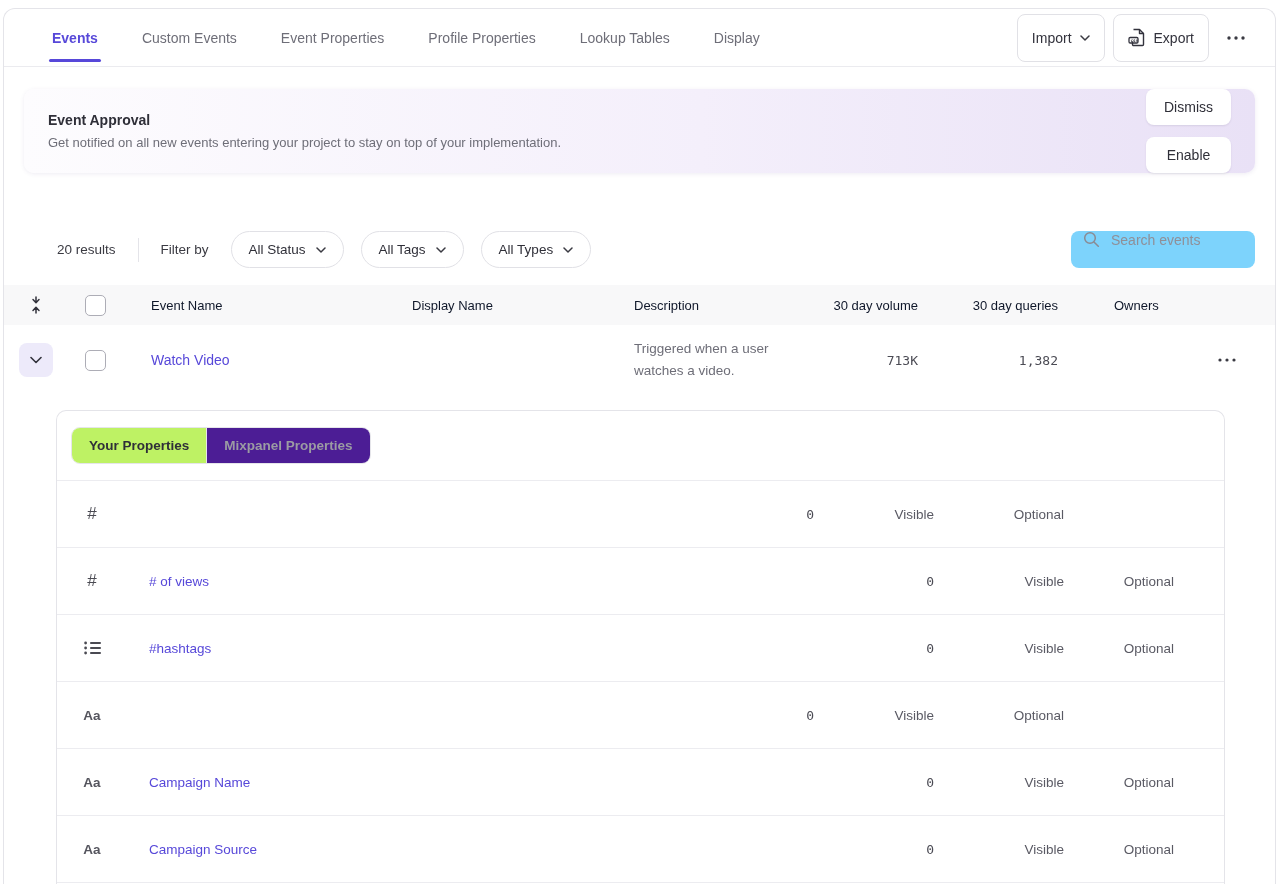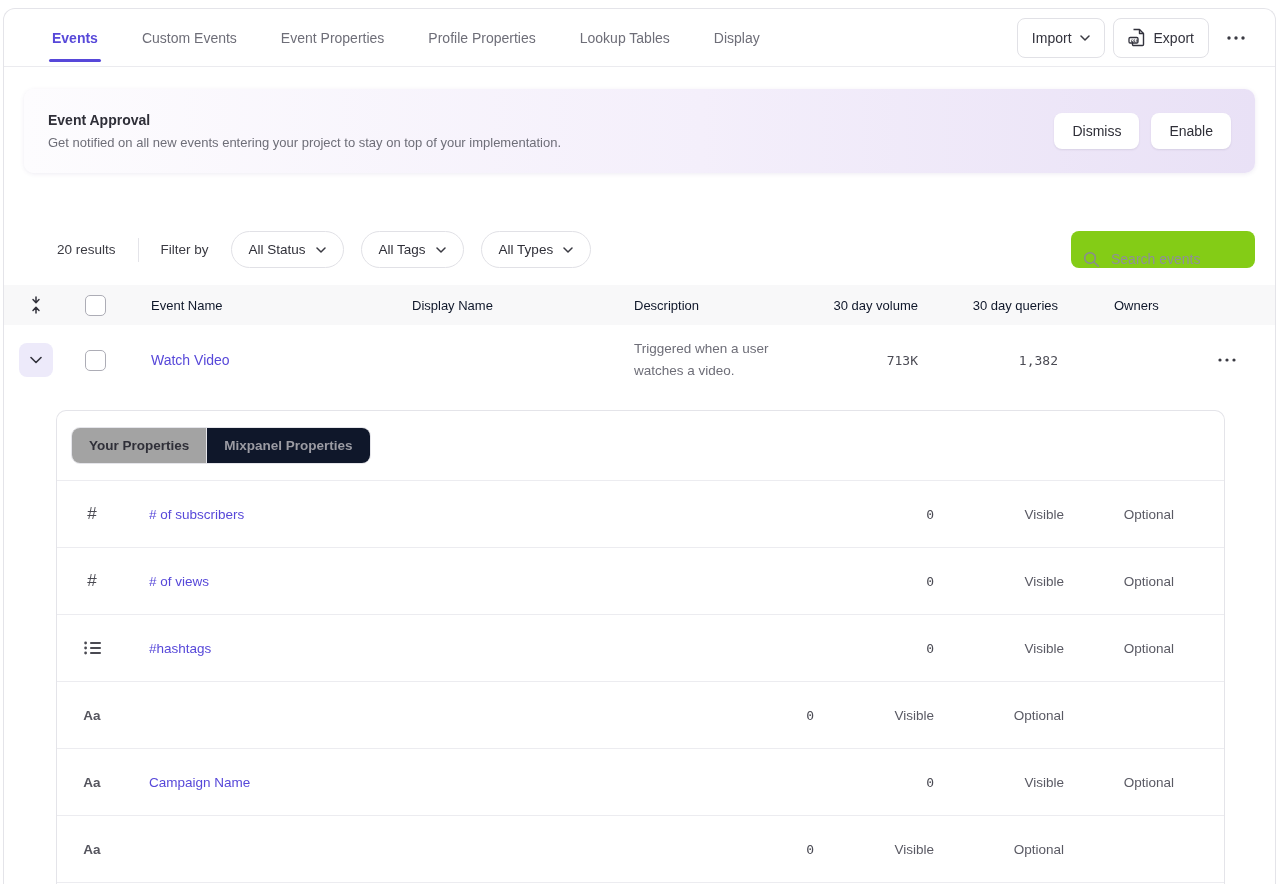--- a/index.html
+++ b/index.html
@@ -21,47 +21,47 @@
     background:#fff;border:1px solid var(--border);border-bottom:none;
     border-radius:12px 12px 0 0;
   }
   
   .topnav{display:flex;align-items:center;height:58px;padding:0 20px 0 48px;border-bottom:1px solid #ebebef;}
   .nav-tabs{display:flex;gap:44px;align-items:center;}
   .nav-tab{position:relative;color:var(--text-gray);font-size:14px;font-weight:500;cursor:pointer;white-space:nowrap;text-align:center;}
   .nav-tab.active{color:var(--accent);font-weight:700;}
   .nav-tab.active::after{content:"";position:absolute;left:-3px;right:-3px;bottom:-16px;height:3px;border-radius:3px;background:var(--accent);}
   .nav-right{margin-left:auto;display:flex;align-items:center;gap:8px;}
-  .btn{display:inline-flex;align-items:center;gap:8px;height:40px;padding:0 14px;background:#fff;
+  .btn{display:inline-flex;align-items:center;gap:8px;height:48px;padding:0 14px;background:#fff;
        border:1px solid #e1e1e6;border-radius:8px;font-size:14px;font-weight:500;color:var(--text-dark);cursor:pointer;}
   .btn-plain{border:none;padding:0 10px;}
   .chev{display:inline-block;}
   
   .banner{
     margin:22px 20px 0;height:84px;border-radius:10px;padding:0 24px;
     display:flex;align-items:center;justify-content:space-between;
     background:linear-gradient(90deg,#fdfcfe 0%,#f4effb 55%,#e9e1f6 100%);
     box-shadow:0 1px 4px rgba(90,70,140,0.10);
   }
   .banner-title{font-size:14px;font-weight:700;color:#2f2f38;}
   .banner-desc{font-size:13px;color:var(--text-gray);margin-top:7px;}
-  .banner-actions{display:flex;gap:12px;}
+  .banner-actions{display:flex;gap:12px;flex-direction:column;}
   .banner-btn{height:36px;padding:0 18px;background:#fff;border:none;border-radius:8px;
     font-family:"Liberation Sans",sans-serif;font-size:14px;font-weight:500;color:#2f2f38;
     box-shadow:0 1px 2px rgba(40,30,70,0.10);cursor:pointer;}
   
   .filter-row{margin:58px 20px 0 53px;display:flex;align-items:center;height:37px;}
   .results-count{font-size:13.5px;font-weight:500;color:#3a3a42;}
   .v-divider{width:1px;height:24px;background:#e4e4e9;margin:0 22px;}
   .filter-by{font-size:13.5px;font-weight:500;color:#3a3a42;margin-right:22px;}
   .pills{display:flex;gap:17px;}
   .pill{display:inline-flex;align-items:center;gap:10px;height:37px;padding:0 17px;
     border:1px solid #e1e1e6;border-radius:19px;font-size:13.5px;font-weight:500;color:#2f2f38;background:#fff;cursor:pointer;}
-  .search-box{margin-left:auto;margin-right:0;width:184px;height:37px;background:#84cc16;border-radius:8px;
-    display:flex;align-items:flex-end;padding:0 12px;gap:9px;}
+  .search-box{margin-left:auto;margin-right:0;width:184px;height:37px;background:#7dd3fc;border-radius:8px;
+    display:flex;align-items:flex-start;padding:0 12px;gap:9px;}
   .search-box input{border:none;outline:none;background:transparent;font-family:"Liberation Sans",sans-serif;
     font-size:14px;color:#3a3a42;width:100%;}
   .search-box input::placeholder{color:var(--text-muted);}
   
   .event-grid{display:grid;grid-template-columns:63px 57px 280px 222px 192px 100px 140px 1fr 96px;align-items:center;}
   .table-header{margin-top:17px;height:40px;background:var(--header-bg);font-size:13px;color:#0f172a;}
   .th{white-space:nowrap;}
   .col-name{padding-left:27px;}
   .col-display{padding-left:8px;}
   .col-desc{padding-left:8px;}
@@ -76,23 +76,23 @@
   .link{color:var(--accent);cursor:pointer;}
   .event-name{font-size:14px;}
   .desc-text{color:var(--text-gray);line-height:1.6;padding-right:34px;}
   .mono{font-family:"DejaVu Sans Mono",monospace;font-size:13px;color:#4b4b54;}
   .dots{color:#3a3a42;display:flex;justify-content:center;cursor:pointer;}
   
   .panel{margin:15px 50px 0 52px;border:1px solid var(--border);border-bottom:none;
     border-radius:10px 10px 0 0;height:520px;background:#fff;}
   .panel-tabs-row{padding:16px 14px 16px;border-bottom:1px solid #ececf0;}
   .segmented{display:inline-flex;border:1px solid #e5e5ea;border-radius:9px;overflow:hidden;}
-  .segment{padding:10px 17px;font-size:13.5px;font-weight:600;color:#9b9ba3;background:#0f172a;cursor:pointer;white-space:nowrap;}
+  .segment{padding:10px 17px;font-size:13.5px;font-weight:600;color:#9b9ba3;background:#4c1d95;cursor:pointer;white-space:nowrap;}
   .segment + .segment{border-left:1px solid #e5e5ea;}
-  .segment.active{background:#a3a3a3;color:#2f2f38;}
+  .segment.active{background:#bef264;color:#2f2f38;}
   .prop-row{display:grid;grid-template-columns:70px 1fr 120px 130px 110px;align-items:center;
     height:67px;padding-right:50px;border-bottom:1px solid #ececf0;}
   .pr-icon{display:flex;justify-content:center;align-items:center;color:#4a4a52;}
   .ic-number{font-size:17px;color:#4a4a52;display:none;}
   .ic-text{font-size:13.5px;font-weight:600;color:#55555e;display:none;}
   .ic-list{display:none;}
   .type-number .ic-number{display:inline;}
   .type-text .ic-text{display:inline;}
   .type-list .ic-list{display:inline;}
   .pr-name{padding-left:22px;font-size:13.5px;}
@@ -255,21 +255,20 @@
           <div class="segment active">Your Properties</div>
           <div class="segment">Mixpanel Properties</div>
         </div>
     </div>
     <div>
         <div class="prop-row type-number">
     <span class="pr-icon">
       <span class="ic-number">#</span>
 
     </span>
-    <span class="pr-name link"># of subscribers</span>
     <span class="pr-vol mono">0</span>
     <span class="pr-vis">Visible</span>
     <span class="pr-req">Optional</span>
   </div>
         <div class="prop-row type-number">
     <span class="pr-icon">
       <span class="ic-number">#</span>
 
     </span>
     <span class="pr-name link"># of views</span>
@@ -314,20 +313,21 @@
     <span class="pr-vol mono">0</span>
     <span class="pr-vis">Visible</span>
     <span class="pr-req">Optional</span>
   </div>
         <div class="prop-row type-text">
     <span class="pr-icon">
 
       <span class="ic-text">Aa</span>
 
     </span>
+    <span class="pr-name link">Campaign Source</span>
     <span class="pr-vol mono">0</span>
     <span class="pr-vis">Visible</span>
     <span class="pr-req">Optional</span>
   </div>
       </div>
   </div>
 
 </div>
 
 </body></html>

